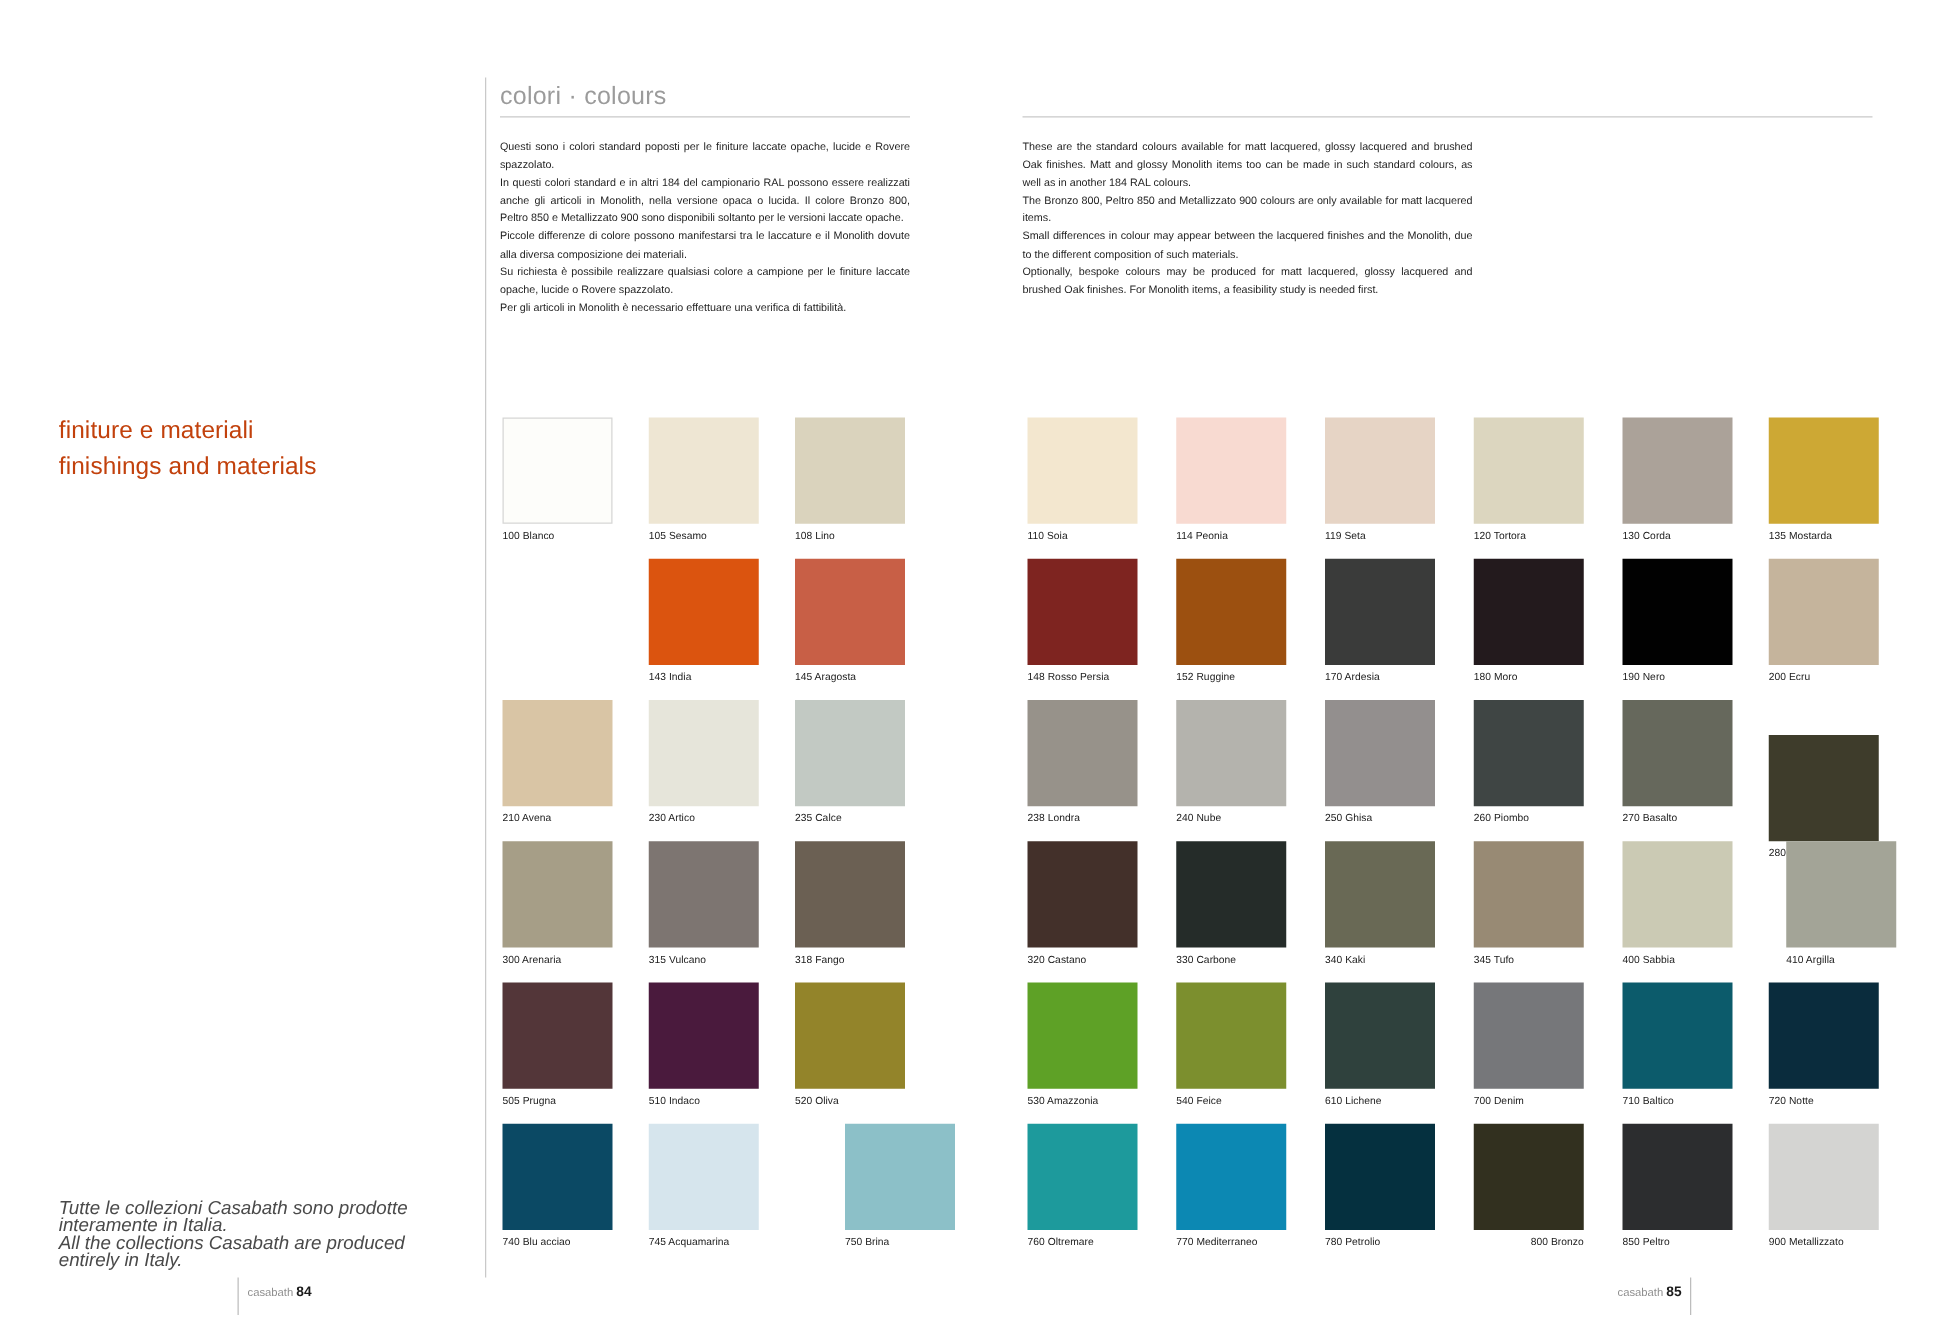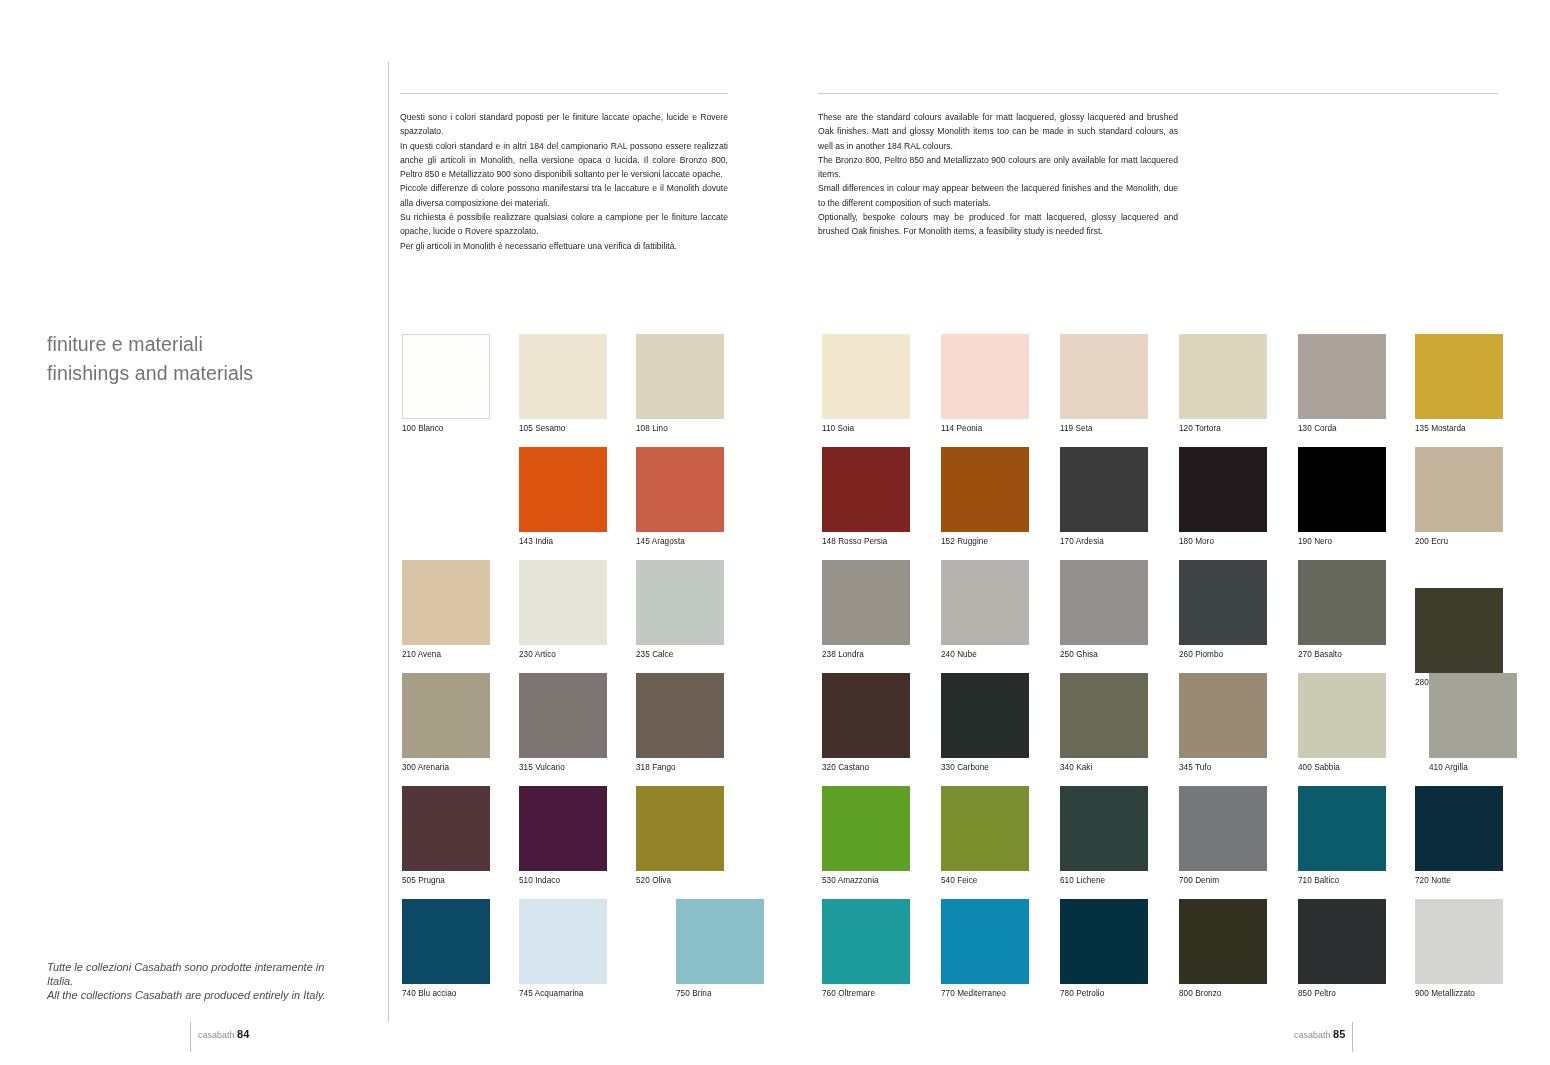--- a/index.html
+++ b/index.html
@@ -23,29 +23,29 @@
     width: 388px; height: 1065px;
   }
   .section-title {
     position: absolute;
     left: 47px; top: 330px;
     width: 330px;
     font-size: 19.5px;
     line-height: 29px;
     font-weight: 400;
     letter-spacing: 0.1px;
-    color: #737373;
+    color: #c2410c;
   }
   .section-title div { white-space: nowrap; }
 
   .left-note {
     position: absolute;
     left: 47px; top: 960px;
     width: 300px;
-    font-size: 11px;
+    font-size: 15px;
     line-height: 14px;
     font-style: italic;
     color: #4a4a4a;
   }
 
   
   .v-rule {
     position: absolute;
     left: 388px; top: 62px;
     width: 1px; height: 960px;
@@ -148,20 +148,23 @@
       <div>finishings and materials</div>
     </div>
     <div class="left-note">
       <div>Tutte le collezioni Casabath sono prodotte interamente in Italia.</div>
       <div>All the collections Casabath are produced entirely in Italy.</div>
     </div>
   </div>
 
   <div class="v-rule"></div>
 
+  <div class="colours-head">
+    <h1>colori · colours</h1>
+  </div>
   <div class="rule-left"></div>
   <div class="rule-right"></div>
 
   <div class="intro it">
     <p>Questi sono i colori standard poposti per le finiture laccate opache, lucide e Rovere spazzolato.</p>
     <p>In questi colori standard e in altri 184 del campionario RAL possono essere realizzati anche gli articoli in Monolith, nella versione opaca o lucida. Il colore Bronzo 800, Peltro 850 e Metallizzato 900 sono disponibili soltanto per le versioni laccate opache.</p>
     <p>Piccole differenze di colore possono manifestarsi tra le laccature e il Monolith dovute alla diversa composizione dei materiali.</p>
     <p>Su richiesta è possibile realizzare qualsiasi colore a campione per le finiture laccate opache, lucide o Rovere spazzolato.</p>
     <p>Per gli articoli in Monolith è necessario effettuare una verifica di fattibilità.</p>
   </div>
@@ -366,21 +369,21 @@
         <div class="caption">760 Oltremare</div>
       </div>
       <div class="swatch" style="left: 941px; top: 899px;">
         <span class="chip" style="background: rgb(12, 136, 179);"></span>
         <div class="caption">770 Mediterraneo</div>
       </div>
       <div class="swatch" style="left: 1060px; top: 899px;">
         <span class="chip" style="background: rgb(5, 48, 63);"></span>
         <div class="caption">780 Petrolio</div>
       </div>
-      <div class="swatch" style="left: 1179px; top: 899px;">
+      <div class="swatch" style="left: 1179px; top: 899px; text-align: right;">
         <span class="chip" style="background: rgb(50, 48, 31);"></span>
         <div class="caption">800 Bronzo</div>
       </div>
       <div class="swatch" style="left: 1298px; top: 899px;">
         <span class="chip" style="background: rgb(44, 45, 47);"></span>
         <div class="caption">850 Peltro</div>
       </div>
       <div class="swatch" style="left: 1415px; top: 899px;">
         <span class="chip" style="background: rgb(212, 212, 210);"></span>
         <div class="caption">900 Metallizzato</div>

